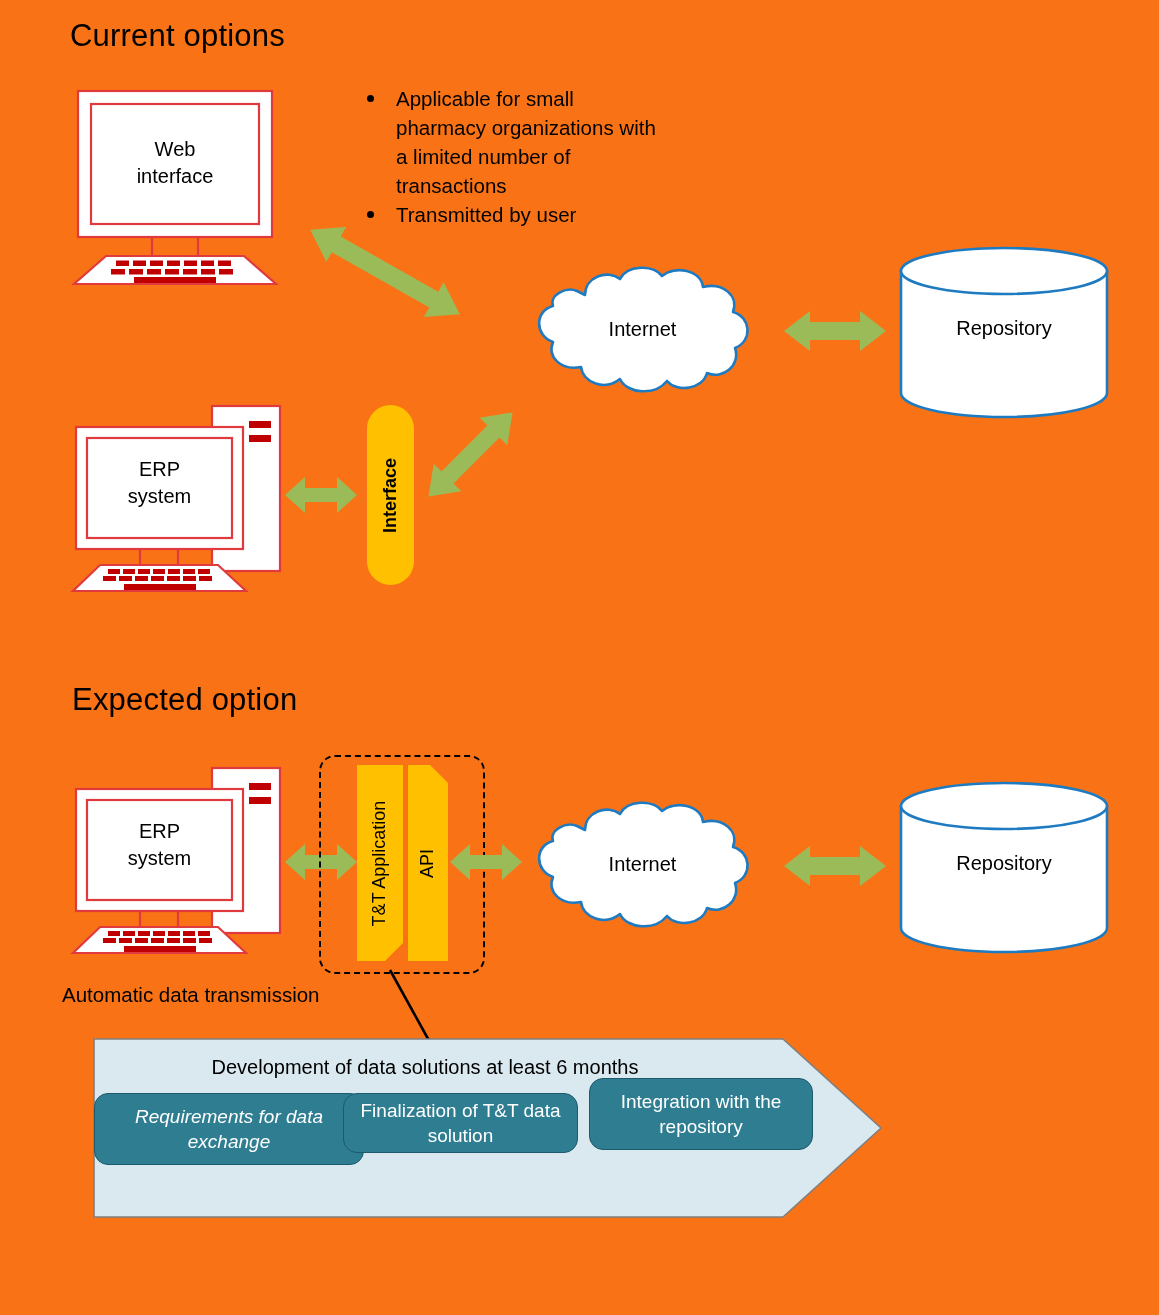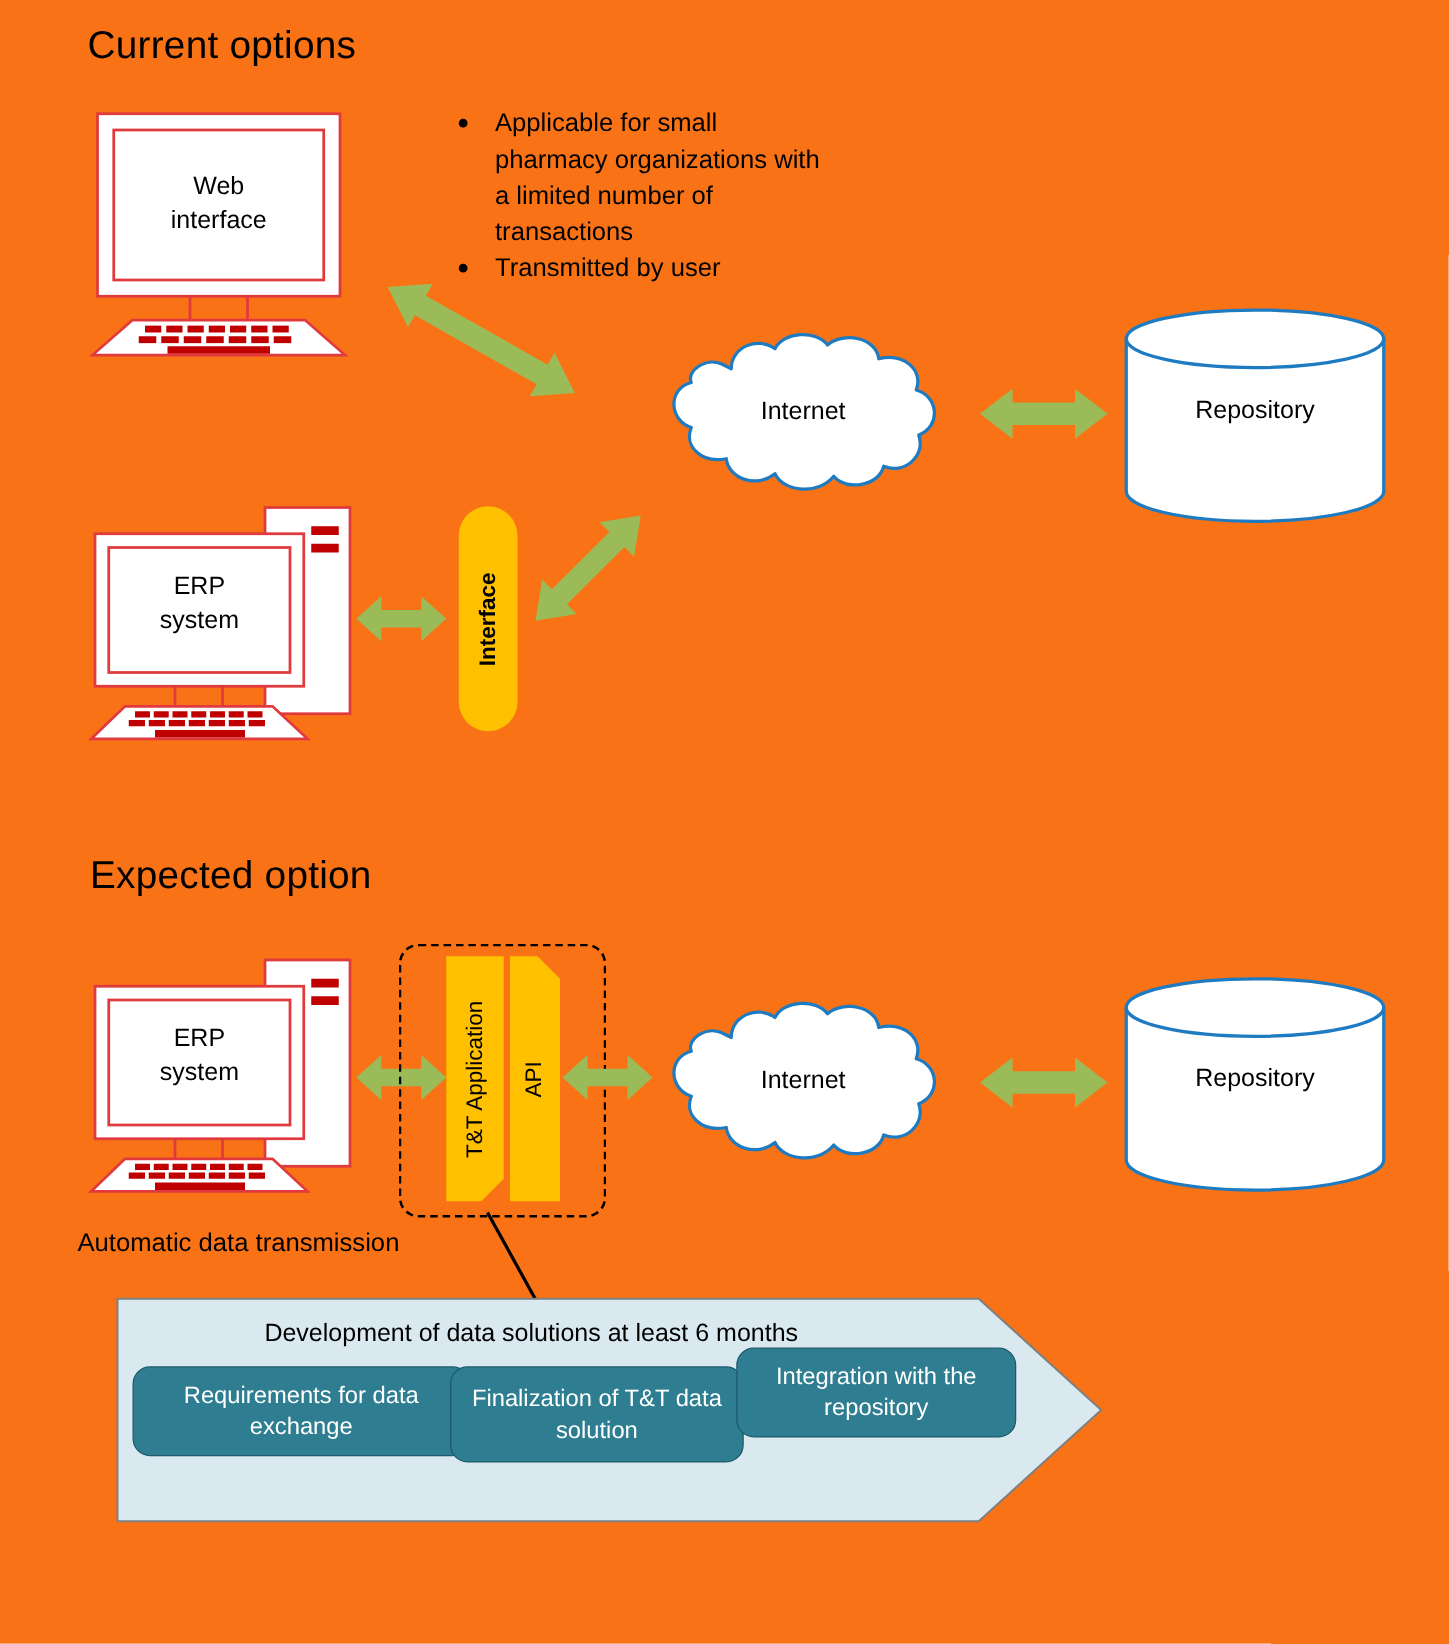--- a/index.html
+++ b/index.html
@@ -364,20 +364,20 @@
     </svg>
   </div>
 
   <div class="abs" style="left:80px;top:1038px;width:790px;height:180px;padding-left:13px;">
     <svg width="790" height="180" viewBox="0 0 790 180">
       <polygon points="1,1 690,1 788,90 690,179 1,179" fill="#DAE9F0" stroke="#7F7F7F" stroke-width="1.6"></polygon>
     </svg>
 
     <div class="abs chev-title" style="left:0;top:18px;width:690px;">Development of data solutions at least 6 months</div>
 
-    <div class="abs stepbox" style="left:26px;top:55px;width:270px;height:72px;">Requirements for data exchange</div>
-
-    <div class="abs stepbox" style="left:280px;top:55px;width:235px;height:77px;">Finalization of T&amp;T data solution</div>
+    <div class="abs stepbox" style="left:14px;top:55px;width:270px;height:72px;font-style:italic;">Requirements for data exchange</div>
+
+    <div class="abs stepbox" style="left:263px;top:55px;width:235px;height:60px;">Finalization of T&amp;T data solution</div>
 
     <div class="abs stepbox" style="left:509px;top:40px;width:224px;height:72px;">Integration with the repository</div>
   </div>
 
 </div>
 
 </body></html>

